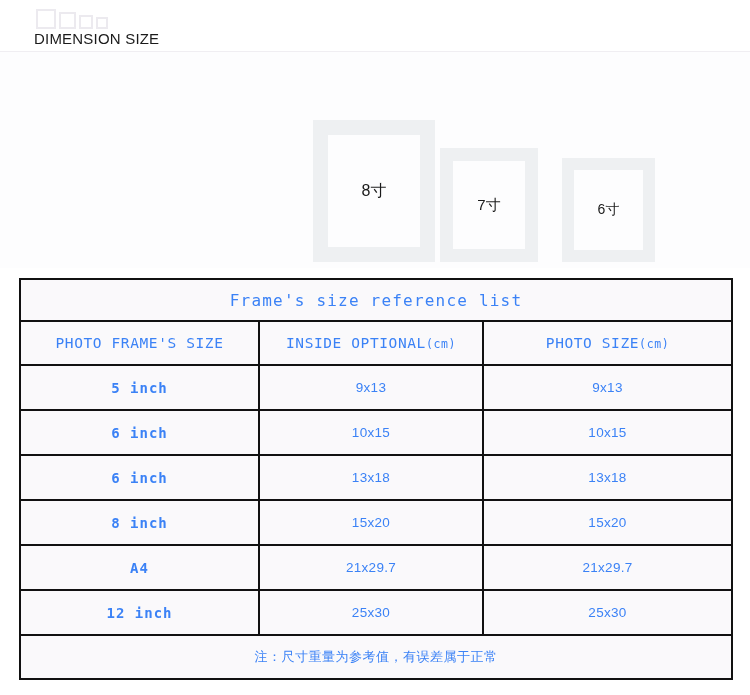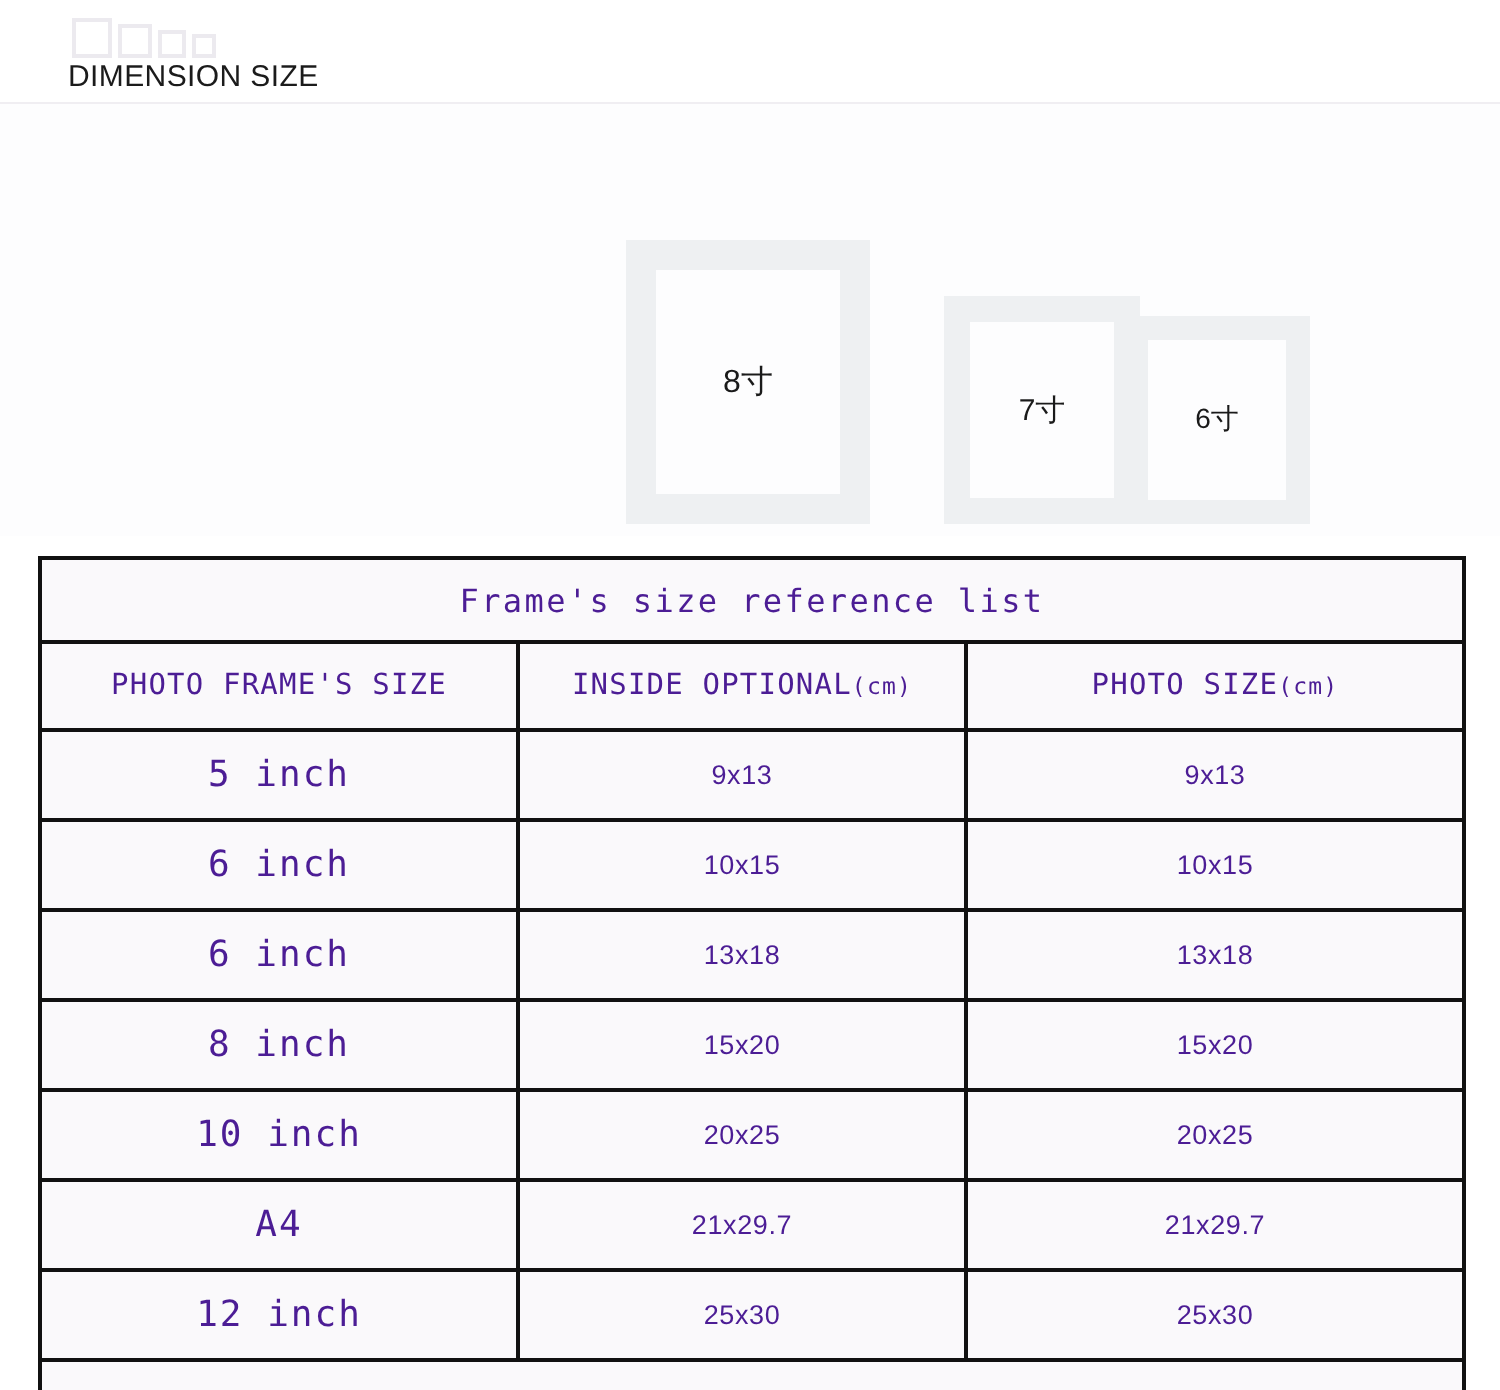--- a/index.html
+++ b/index.html
@@ -89,42 +89,42 @@
     white-space: nowrap;
   }
 
   
   #frame-10 { left: 172px; top: 51px;  width: 128px; height: 159px; padding: 16px; }
   #frame-10 .frame-label { font-size: 17px; }
   
   #frame-8  { left: 313px; top: 68px;  width: 122px; height: 142px; padding: 15px; }
   #frame-8  .frame-label { font-size: 16px; }
   
-  #frame-7  { left: 472px; top: 96px;  width: 98px;  height: 114px; padding: 13px; justify-content: center; }
+  #frame-7  { left: 440px; top: 96px;  width: 98px;  height: 114px; padding: 13px; justify-content: center; }
   #frame-7  .frame-label { font-size: 15px; }
   
   #frame-6  { left: 562px; top: 106px; width: 93px;  height: 104px; padding: 12px; }
   #frame-6  .frame-label { font-size: 14px; }
 
   
   #size-table {
     position: absolute;
     left: 19px;
     top: 278px;
     width: 712px;
     border-collapse: collapse;
     table-layout: fixed;
     border: 2px solid #111111;
   }
   #size-table td {
     border: 2px solid #111111;
     background: #faf9fb;
     text-align: center;
     vertical-align: middle;
-    color: #4c1d95;
+    color: #3b82f6;
   }
   td.tbl-title {
     background: #e3e2e5;
     height: 38px;
     font-family: "DejaVu Sans Mono", monospace;
     font-size: 16px;
     letter-spacing: 1.2px;
   }
   td.col-head {
     height: 40px;
@@ -136,22 +136,23 @@
     font-size: 11.5px;
   }
   td.cell {
     height: 41px;
     font-size: 13.5px;
     font-family: "Liberation Sans", sans-serif;
     letter-spacing: 0.3px;
   }
   td.cell-size {
     font-family: "DejaVu Sans Mono", monospace;
-    font-size: 18px;
+    font-size: 14px;
     letter-spacing: 1px;
+    font-weight: bold;
   }
   td.tbl-note {
     height: 40px;
     font-size: 13px;
     font-family: "DejaVu Sans", sans-serif;
     letter-spacing: 0.5px;
     color: #262626;
   }
 </style>
 </head>
@@ -227,25 +228,20 @@
         <td class="cell cell-size">6 inch</td>
         <td class="cell">13x18</td>
         <td class="cell">13x18</td>
       </tr>
       <tr>
         <td class="cell cell-size">8 inch</td>
         <td class="cell">15x20</td>
         <td class="cell">15x20</td>
       </tr>
       <tr>
-        <td class="cell cell-size">10 inch</td>
-        <td class="cell">20x25</td>
-        <td class="cell">20x25</td>
-      </tr>
-      <tr>
         <td class="cell cell-size">A4</td>
         <td class="cell">21x29.7</td>
         <td class="cell">21x29.7</td>
       </tr>
       <tr>
         <td class="cell cell-size">12 inch</td>
         <td class="cell">25x30</td>
         <td class="cell">25x30</td>
       </tr>
       <tr>

